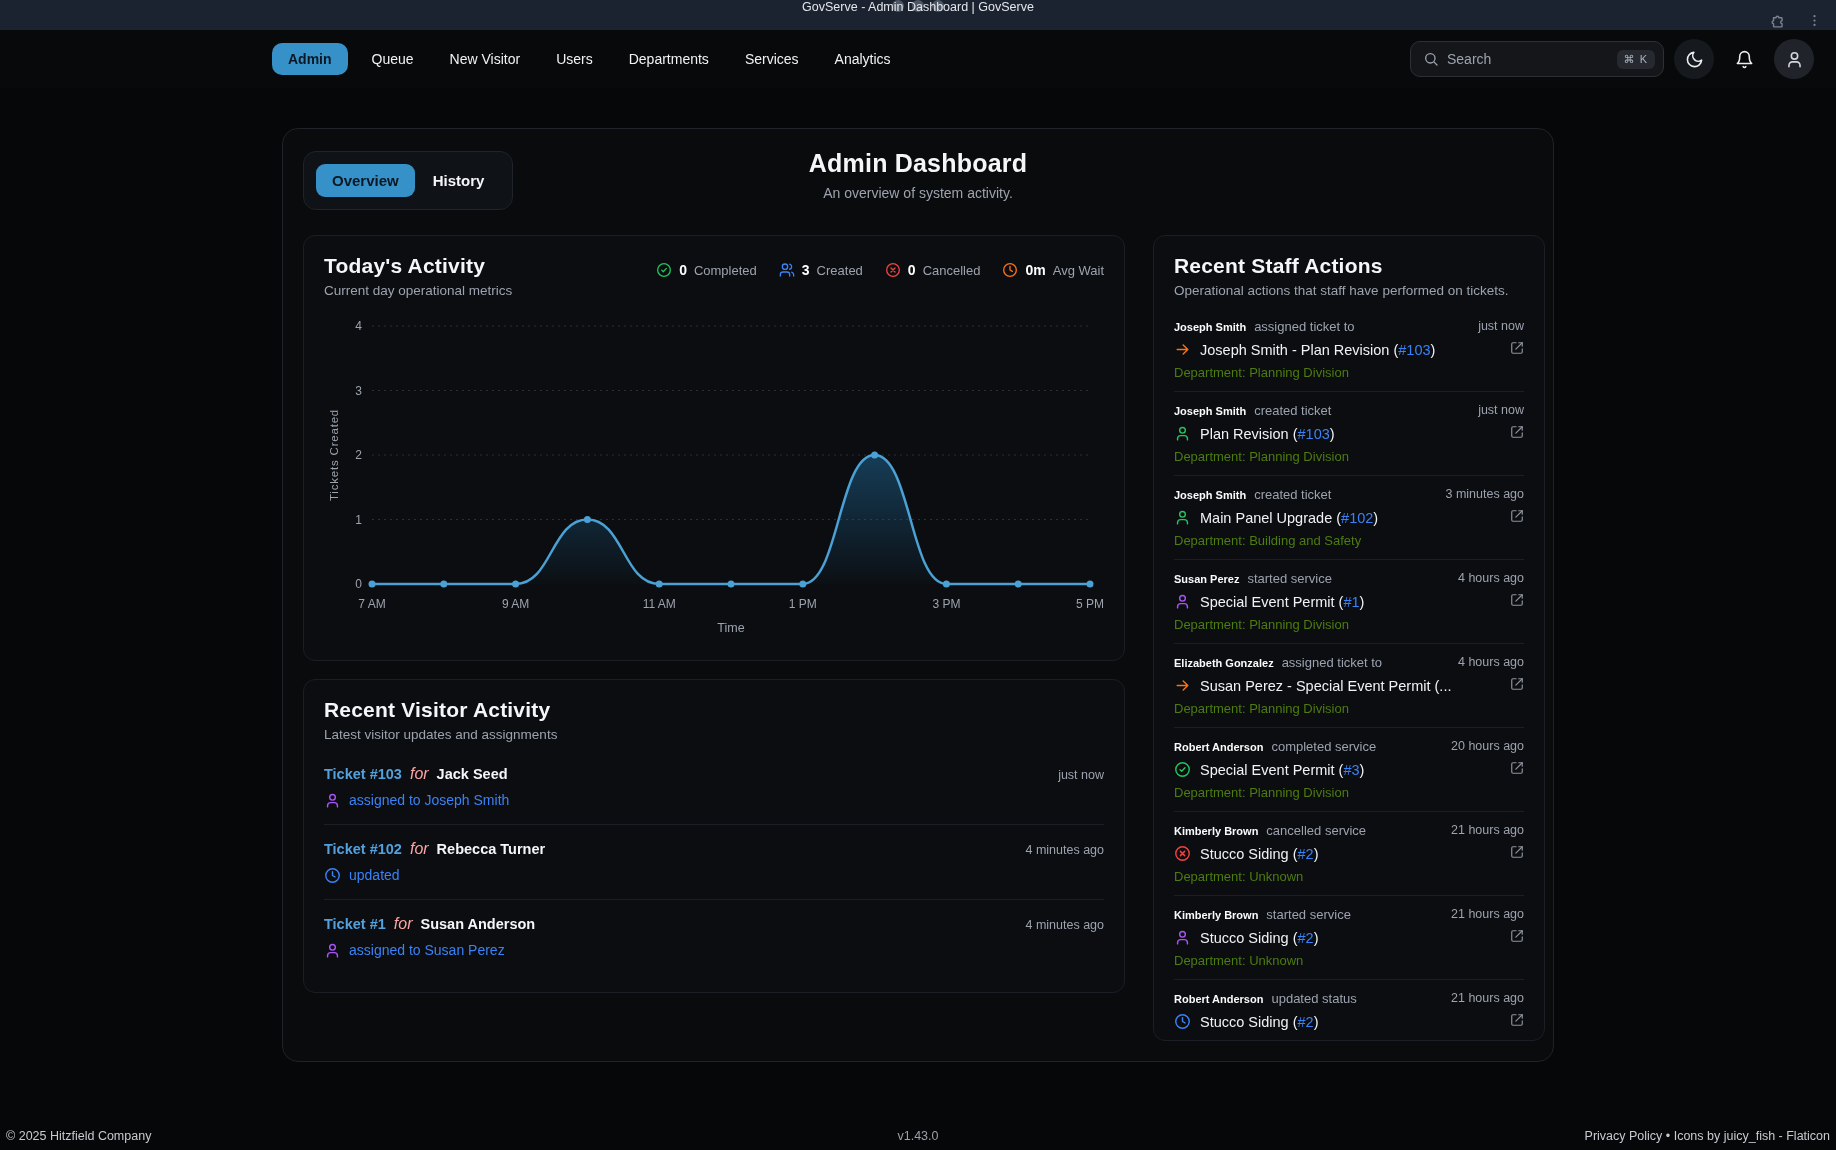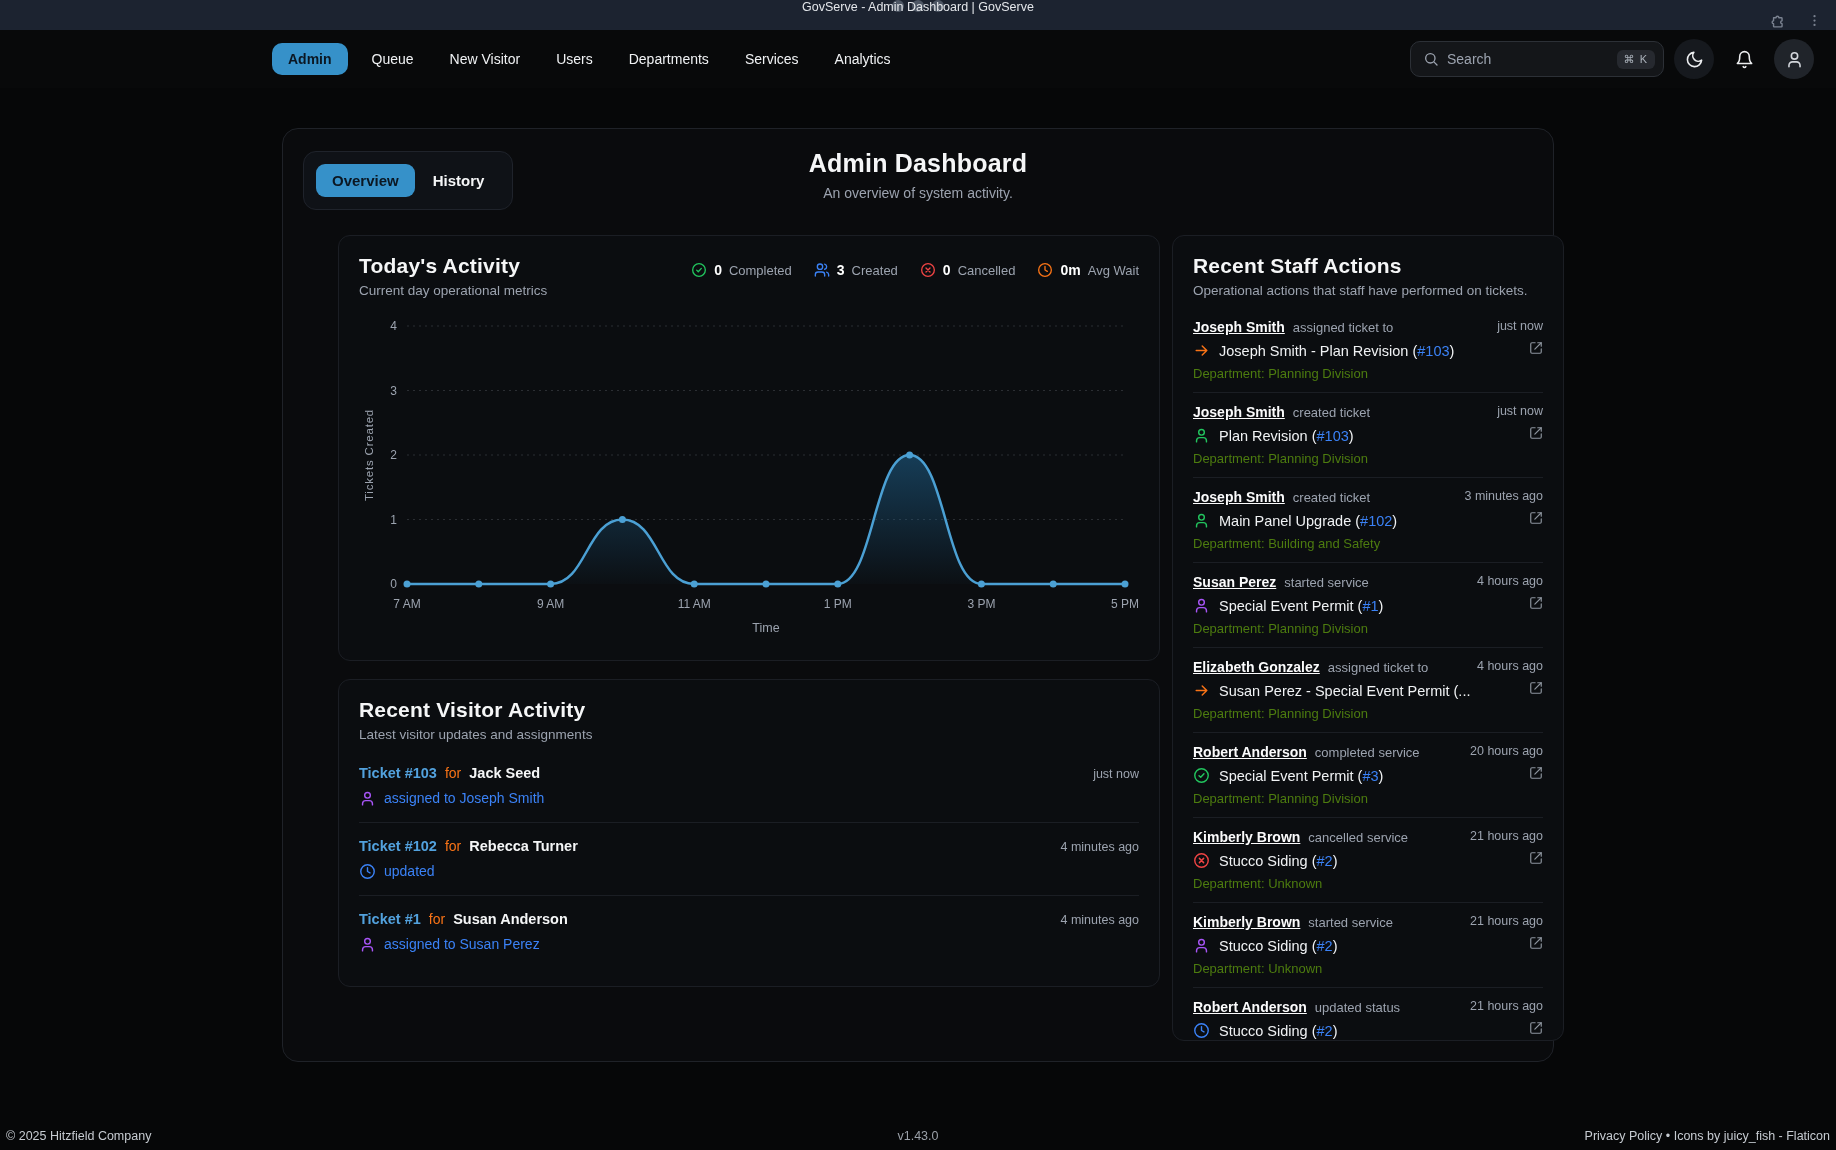--- a/index.html
+++ b/index.html
@@ -62,54 +62,54 @@
     position:absolute; left:0; top:2px; display:inline-flex; gap:2px;
     background:#0f1217; border:1px solid #1f232b; border-radius:13px; padding:12px;align-items:center;
   }
   .tab {
     border:none; background:transparent; color:#f5f6f7; font-weight:700; font-size:15px;
     padding:8px 16px; border-radius:9px; cursor:pointer; font-family:inherit;
   }
   .tab.active { background:#3691c9; color:#0b1722; }
   .page-title { text-align:center; font-size:25px; font-weight:700; letter-spacing:.2px; }
   .page-sub { text-align:center; color:#9ca3af; font-size:14px; margin-top:7px; }
-  .content-grid { display:grid; grid-template-columns:822px 392px; gap:12px; align-items:start;margin-left:35px; }
+  .content-grid { display:grid; grid-template-columns:822px 392px; gap:28px; align-items:start; }
   .card {
     background:#0b0d10; border:1px solid #1b1e24; border-radius:12px; padding:18px 20px;
   }
   .card-title { font-size:21px; font-weight:700; letter-spacing:.2px; }
   .card-sub { color:#9ca3af; font-size:13.5px; margin-top:5px; }
   
   .activity-head { display:flex; align-items:flex-start; }
   .stats-row { margin-left:auto; display:flex; align-items:center; gap:22px; padding-top:8px; }
   .stat { display:flex; align-items:center; gap:7px; font-size:13px; color:#9ca3af; white-space:nowrap; }
   .stat b { color:#ffffff; font-size:14px; }
   .stat .ic { display:flex; }
   .chart-wrap { margin-top:14px; }
   
   .visitor-card { margin-top:18px; }
   .v-rows { margin-top:8px; }
   .v-row { padding:15px 0; }
   .v-row + .v-row { border-top:1px solid #1b1e24; }
   .v-line1 { display:flex; align-items:baseline; }
   .v-ticket { color:#52a1dd; font-weight:700; font-size:14.5px; cursor:pointer; }
-  .v-for { color:#f97316; font-size:14px; margin:0 8px; }
+  .v-for { color:#fca5a5; font-size:16px; margin:0 8px;font-style:italic; }
   .v-name { font-weight:700; font-size:14.5px; }
   .v-time { margin-left:auto; color:#9ca3af; font-size:12.5px; }
   .v-line2 { display:flex; align-items:flex-start; gap:8px; margin-top:9px; font-size:14px; color:#3b82f6; }
   
   .staff-card { height:806px; overflow:hidden; }
   .s-rows { margin-top:10px; }
   .s-row { padding:11px 0; }
   .s-row + .s-row { border-top:1px solid #1b1e24; }
   .s-grid { display:flex; }
   .s-left { flex:1; min-width:0; }
   .s-right { display:flex; flex-direction:column; align-items:flex-end; gap:8px; color:#9ca3af; }
   .s-line1 { display:flex; align-items:baseline; gap:8px; white-space:nowrap; }
-  .s-name { font-weight:700; font-size:14px; color:#fbfbfc;text-decoration:underline; }
+  .s-name { font-weight:700; font-size:11px; color:#fbfbfc; }
   .s-action { color:#9ca3af; font-size:13px; }
   .s-time { color:#9ca3af; font-size:12.5px; white-space:nowrap; }
   .s-line2 { display:flex; align-items:center; gap:9px; margin-top:7px; font-size:14.5px; color:#f0f2f4; white-space:nowrap; overflow:hidden; }
   .s-id { color:#3b82f6; }
   .s-ext { cursor:pointer; display:flex; color:#8d949e; }
   .s-dept { color:#4d7c0f; font-size:13px; margin-top:7px; }
   
   .footer {
     position:absolute; left:0; right:0; bottom:0; height:28px;
     display:flex; align-items:center; padding:0 6px; font-size:12.5px; color:#c6cbd1;

